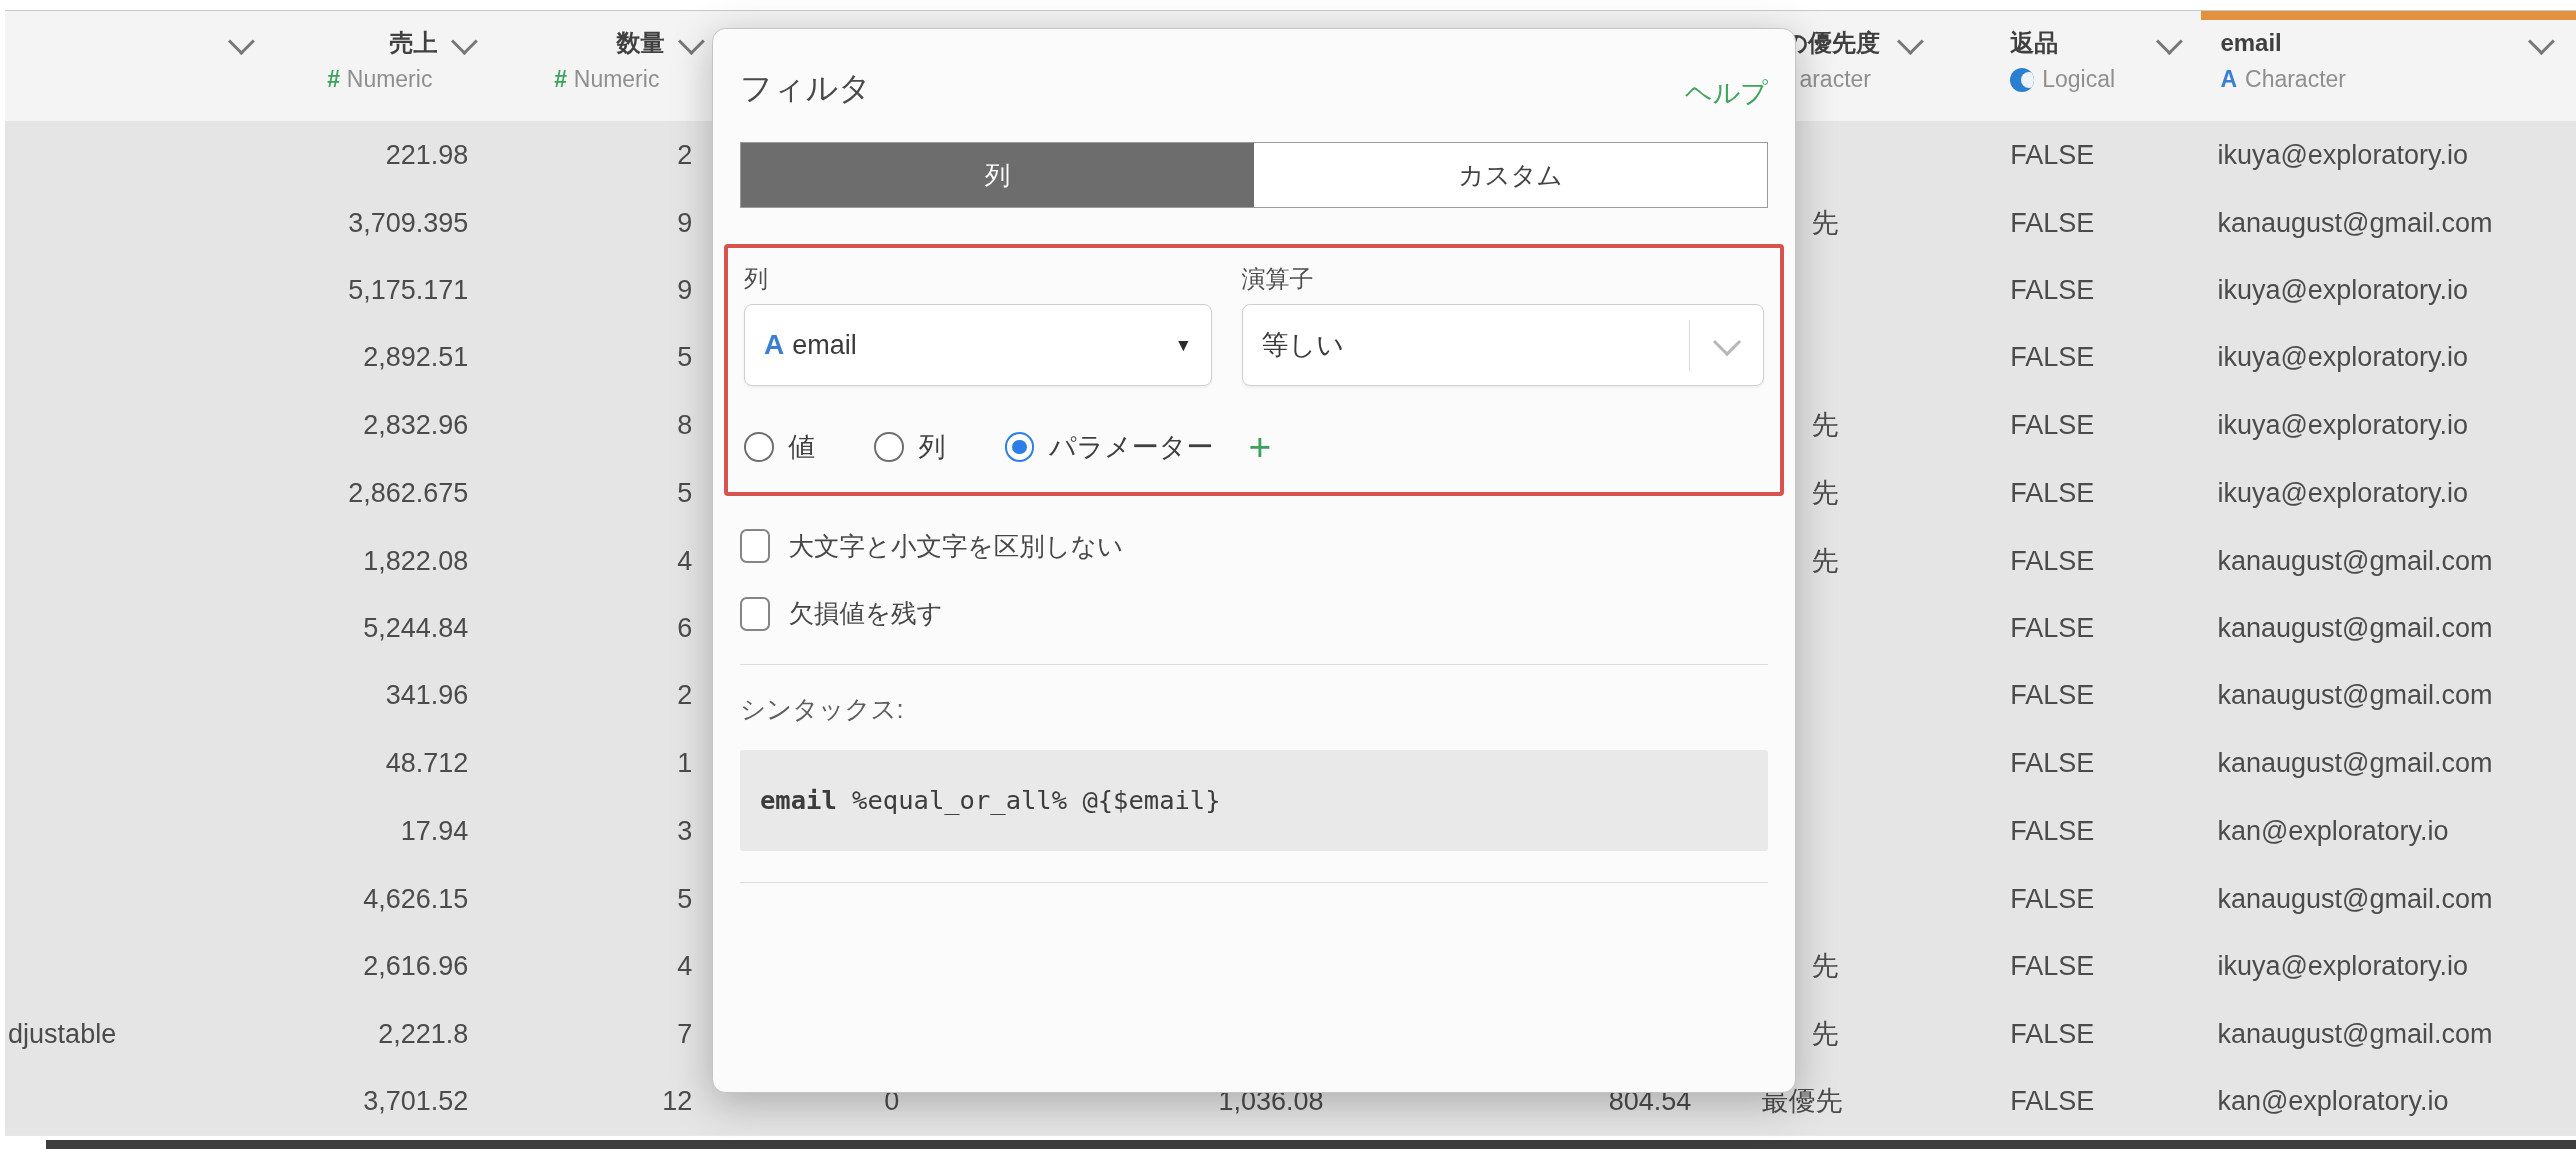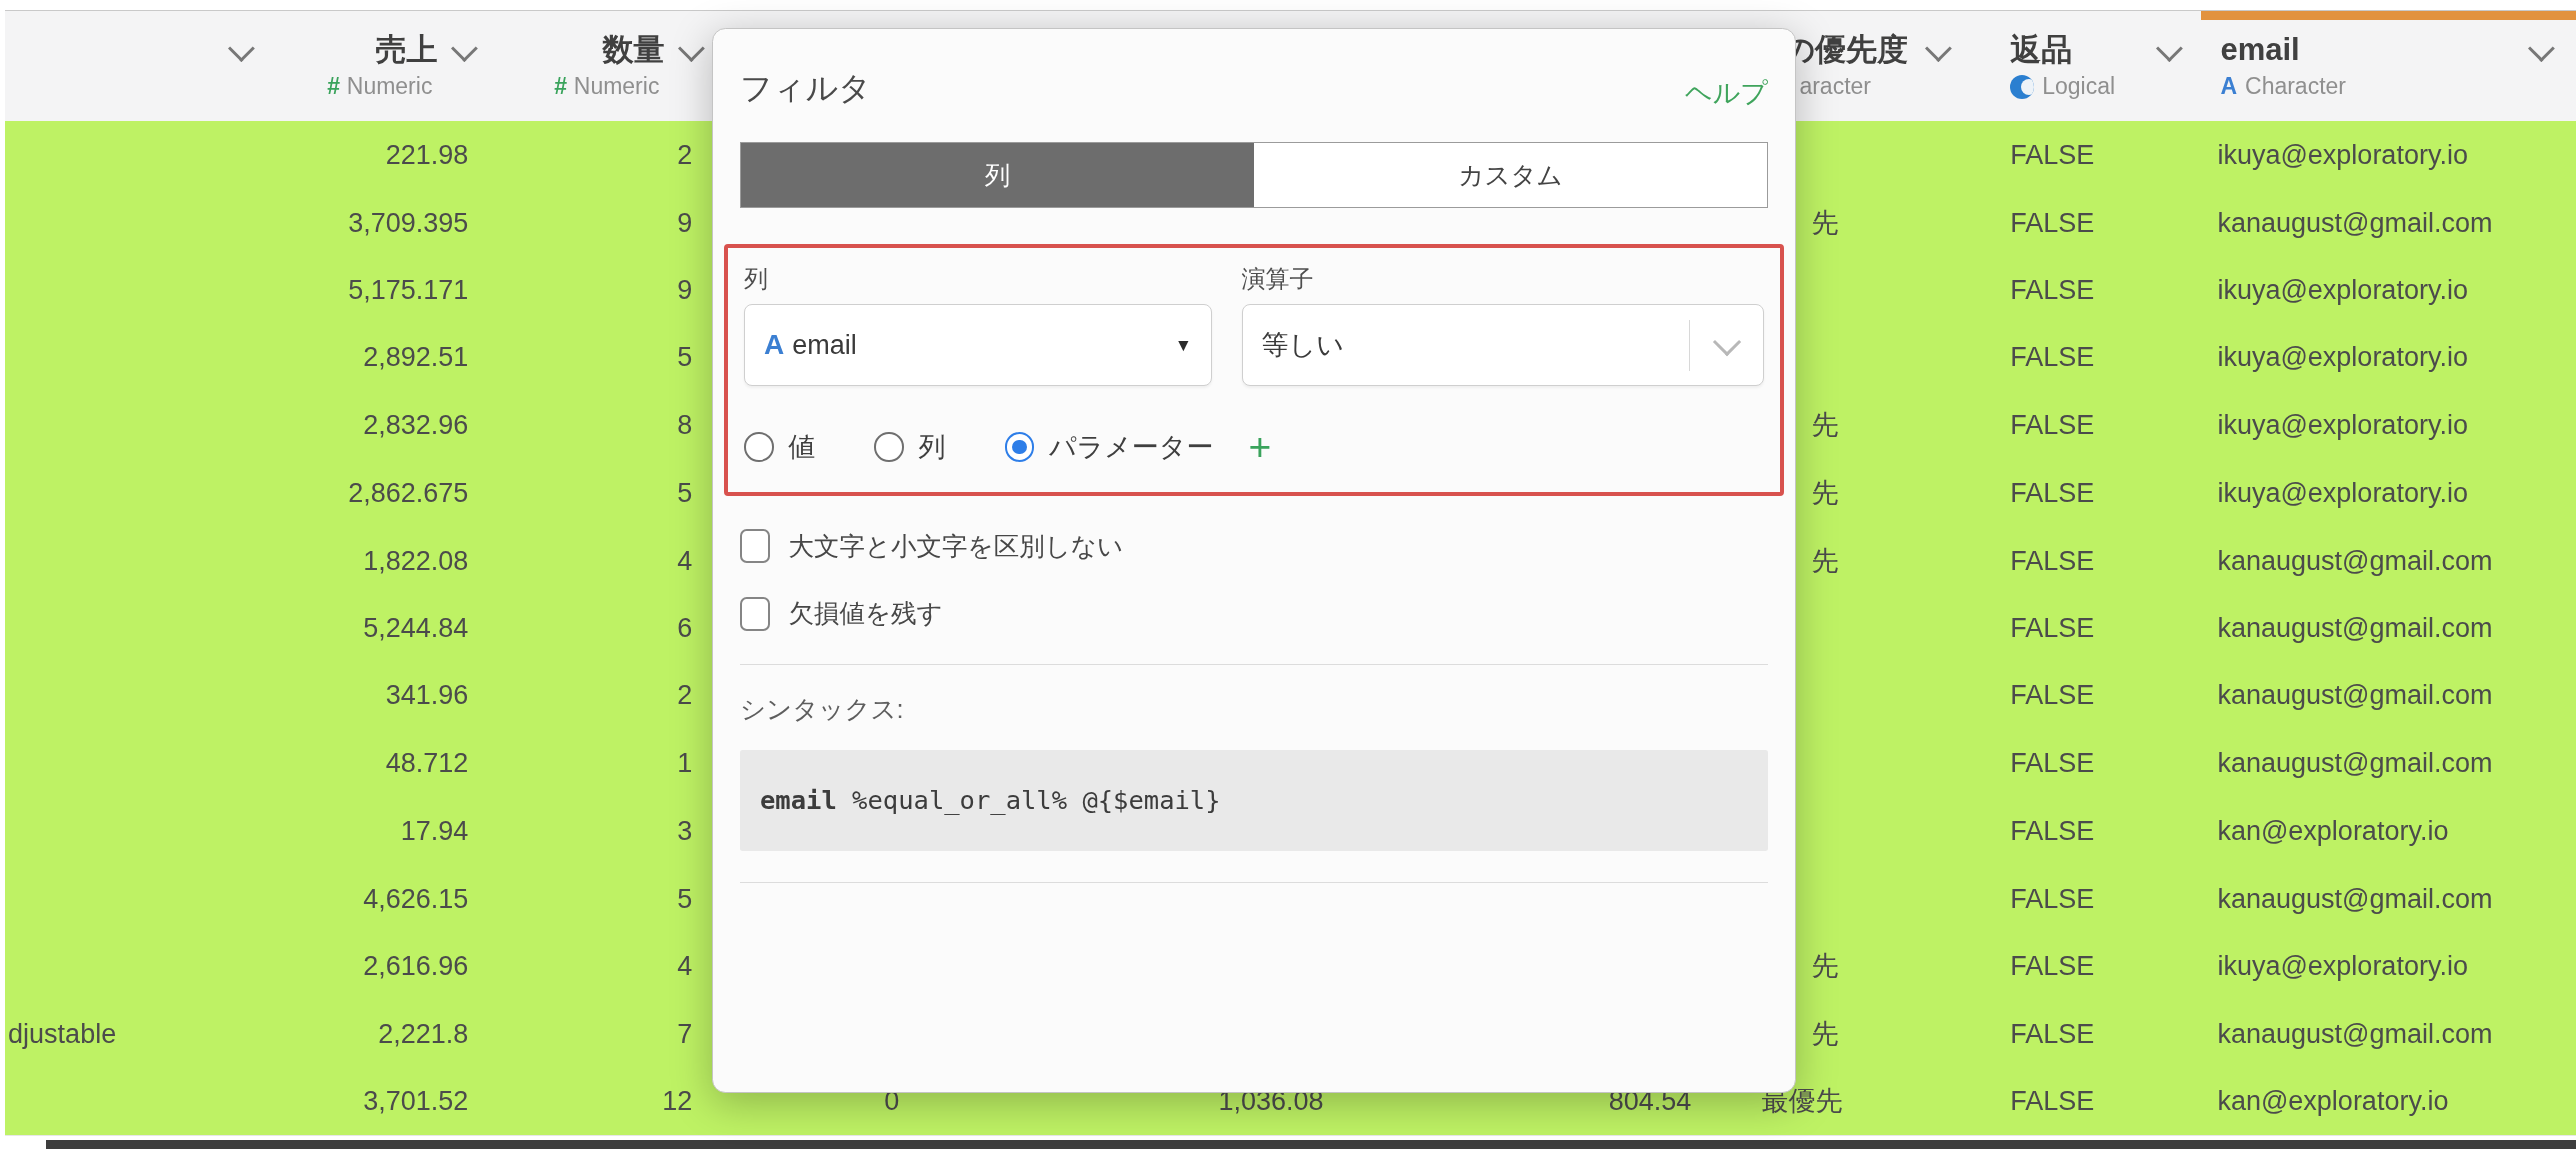--- a/index.html
+++ b/index.html
@@ -5,35 +5,35 @@
   html,body{margin:0;padding:0;background:#ffffff;}
   #screen{position:relative;width:2576px;height:1150px;overflow:hidden;
           font-family:"Liberation Sans","DejaVu Sans",sans-serif;color:#4b4b4b;}
 
   
   #table{position:absolute;inset:0;}
   .colline{position:absolute;top:10px;height:1125px;width:0;border-left:1.3px solid #dcdcdc;}
   #thead{position:absolute;left:5.4px;right:0;top:10px;height:111px;background:#f4f4f5;
          border-top:1.3px solid #c9c9c9;border-bottom:1.3px solid #d2d2d2;}
   .hcell{position:absolute;top:0;height:100%;box-sizing:border-box;}
-  .hlabelrow{display:flex;align-items:center;height:42px;margin-top:18px;font-size:31px;
+  .hlabelrow{display:flex;align-items:center;height:42px;margin-top:11px;font-size:24px;
              font-weight:bold;color:#404040;}
   .hsubrow{display:flex;align-items:center;height:31px;font-size:23px;color:#8f8f8f;}
   .right .hlabelrow,.right .hsubrow{justify-content:flex-end;}
   .chev{width:16px;height:16px;border-right:3.4px solid #777;border-bottom:3.4px solid #777;
         transform:rotate(45deg) translateY(-2.7px);display:inline-block;flex:none;}
   .hash{color:#3aa35c;font-weight:bold;margin-right:6.7px;}
   .aicon{color:#3b7fd2;font-weight:bold;margin-right:8px;}
   .logicon{width:24px;height:24px;border-radius:50%;background:#2b7fd0;position:relative;
            overflow:hidden;margin-right:8px;flex:none;}
   .logicon:after{content:"";position:absolute;right:-2.7px;top:4px;width:16px;height:16px;
            border-radius:50%;background:#eef3f8;}
   .orangebar{position:absolute;left:0;right:0;top:0;height:8.7px;background:#e2923e;}
 
-  .row{position:absolute;left:5.4px;right:0;height:68px;background:#bef264;border-bottom:1.3px solid #e7e7e7;}
+  .row{position:absolute;left:5.4px;right:0;height:68px;background:#e5e5e5;border-bottom:1.3px solid #e7e7e7;}
   .cell{position:absolute;top:0;height:100%;display:flex;align-items:center;font-size:27px;
         box-sizing:border-box;white-space:nowrap;overflow:hidden;}
   .num{justify-content:flex-end;}
   .c-c0   {left:0px;    width:268px;padding-left:2.7px;}
   .c-sales{left:268px;  width:215px;padding-right:20px;}
   .c-qty  {left:483px;  width:227px;padding-right:23px;}
   .c-h1   {left:710px; width:221px;padding-right:37px;}
   .c-h2   {left:931px; width:402px;padding-right:14.8px;}
   .c-h3   {left:1333px; width:383px;padding-right:30px;}
   .c-pri  {left:1716px; width:274px;padding-left:90px;}

